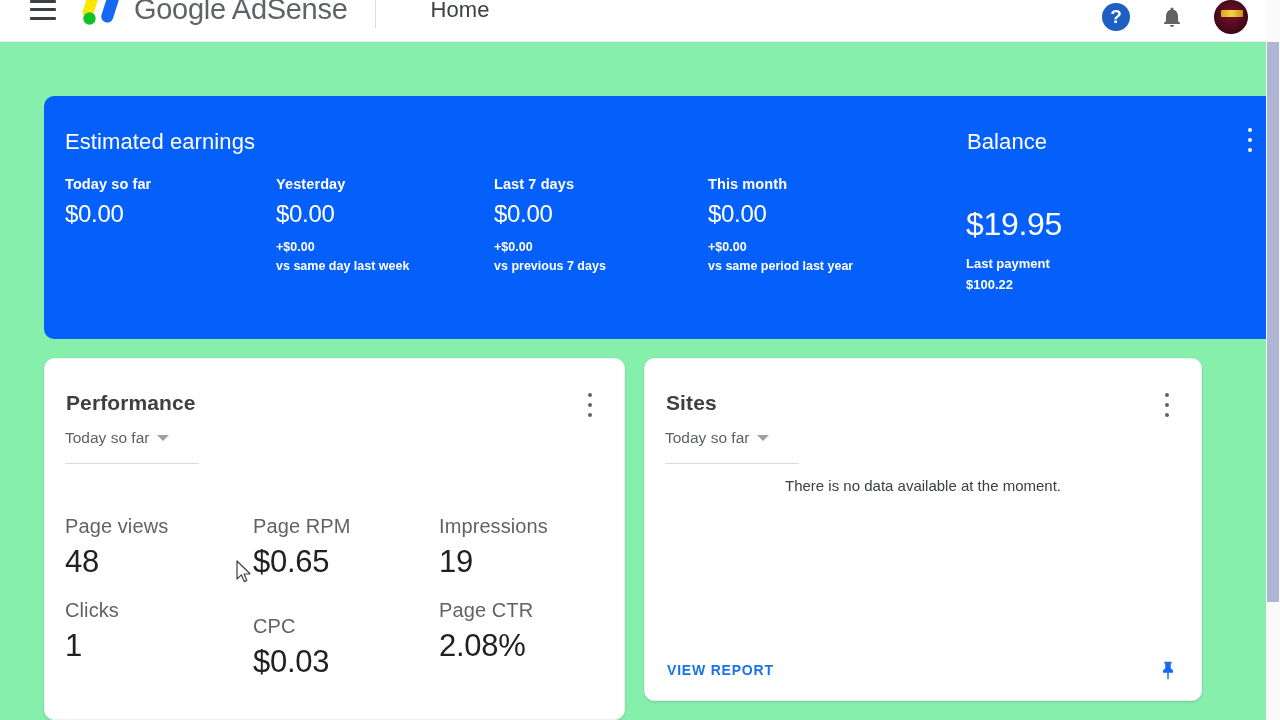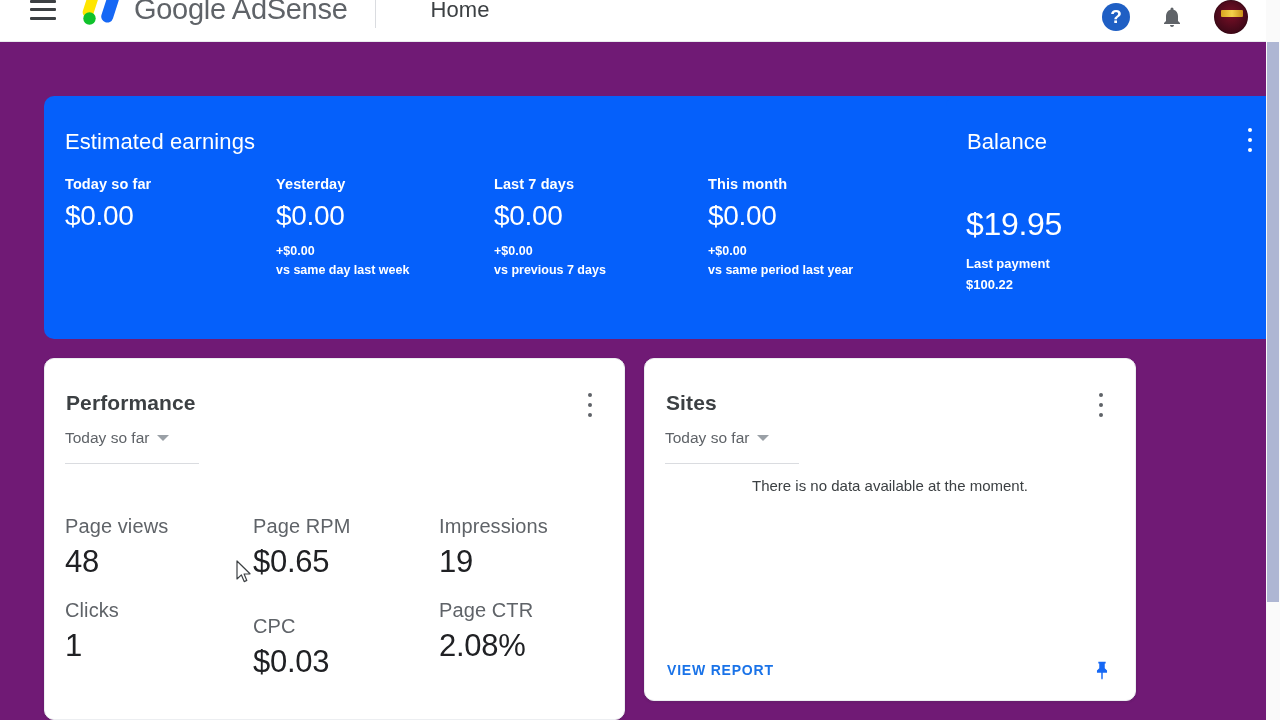--- a/index.html
+++ b/index.html
@@ -3,21 +3,21 @@
 <meta charset="utf-8">
 <style>
   * { box-sizing: border-box; margin: 0; padding: 0; }
   html, body {
     width: 1280px; height: 720px;
     overflow: hidden;
     background: #ffffff;
     font-family: "Liberation Sans", sans-serif;
     -webkit-font-smoothing: antialiased;
   }
-  #app { position: relative; width: 1280px; height: 720px; background:#701a75; }
+  #app { position: relative; width: 1280px; height: 720px; background:#86efac; }
 
   
   .header {
     position: absolute; left: 0; top: -22px;
     width: 1268px; height: 64px;
     background: #fff;
     border-bottom: 1px solid #e8eaed;
     display: flex; align-items: center;
     z-index: 30;
   }
@@ -107,21 +107,21 @@
     position: absolute; width: 20px; height: 24px;
     display: flex; flex-direction: column; justify-content: space-between;
     align-items: center; cursor: pointer;
   }
   .kebab i { display: block; width: 4px; height: 4px; border-radius: 50%; }
   .kebab-white i { background: #fff; }
   .kebab-grey i { background: #5f6368; }
 
   .metric-col { position: absolute; }
   .metric-label-blue { font-size: 14.5px; color: #ffffff; font-weight: bold; letter-spacing: 0.1px; }
-  .metric-value-blue { font-size: 28px; color: #ffffff; margin-top: 8px; letter-spacing: -0.3px; }
+  .metric-value-blue { font-size: 24px; color: #ffffff; margin-top: 8px; letter-spacing: -0.3px; }
   .metric-sub { font-size: 12.5px; color: #ffffff; font-weight: bold; line-height: 1.55; margin-top: 10px; }
 
   
   #balance-card { left: 946px; top: 53px; width: 338px; height: 243px; }
   .balance-value { position: absolute; left: 20px; top: 110px; font-size: 32px; color:#fff; letter-spacing:-0.3px; }
   .balance-sub { position: absolute; left: 20px; top: 158px; font-size: 13px; color:#fff; font-weight: bold; line-height: 1.6; }
 
   
   #performance-card { left: 44px; top: 315px; width: 581px; height: 362px; }
   .card-title-grey {
@@ -136,21 +136,21 @@
   .range-label { font-size: 15.5px; color: #5f6368; }
   .caret { width: 0; height: 0; border-left: 6px solid transparent; border-right: 6px solid transparent; border-top: 6px solid #9aa0a6; }
   .range-underline { position: absolute; left: 20px; top: 104px; height: 1px; background: #dadce0; }
 
   .perf-grid { position: absolute; left: 20px; top: 127px; width: 530px; }
   .perf-cell { position: absolute; }
   .perf-label { font-size: 20px; color: #5f6368; letter-spacing: 0.1px; margin-top: 29px; }
   .perf-value { font-size: 31px; color: #202124; margin-top: 6px; letter-spacing: -0.3px; }
 
   
-  #sites-card { left: 644px; top: 315px; width: 492px; height: 343px; }
+  #sites-card { left: 644px; top: 315px; width: 558px; height: 343px; }
   .empty-msg {
     position: absolute; left: 0; top: 118px; width: 100%;
     text-align: center; font-size: 15px; color: #3c4043;
   }
   .view-report {
     position: absolute; left: 22px; bottom: 22px;
     font-size: 14px; font-weight: bold; color: #1a73e8;
     letter-spacing: 0.8px; cursor: pointer;
   }
   .pin-icon { position: absolute; right: 22px; bottom: 16px; width: 22px; height: 28px; cursor: pointer; }

